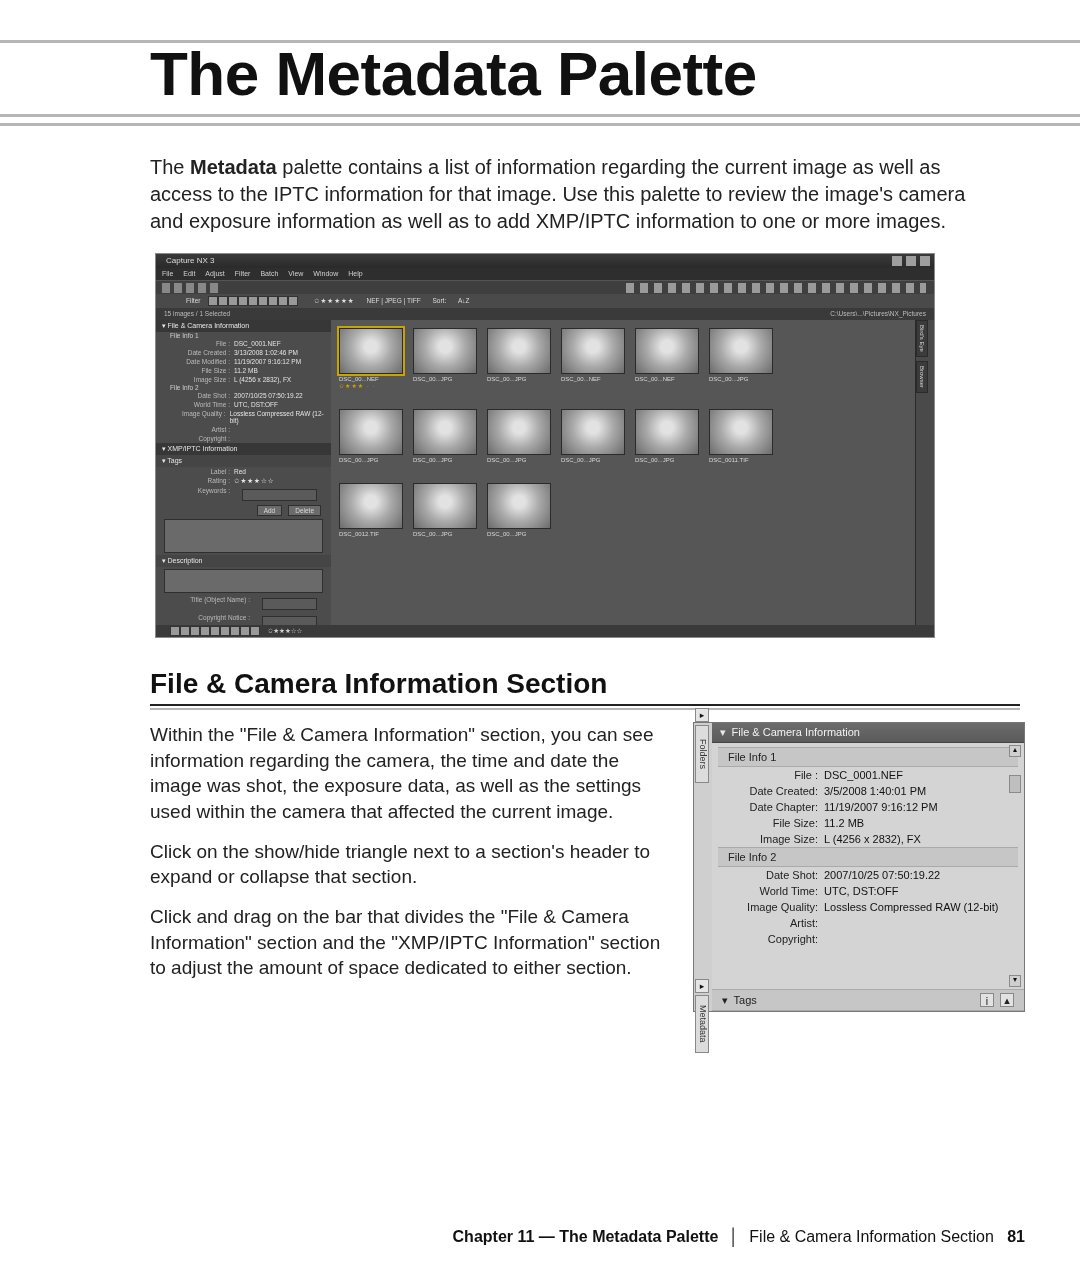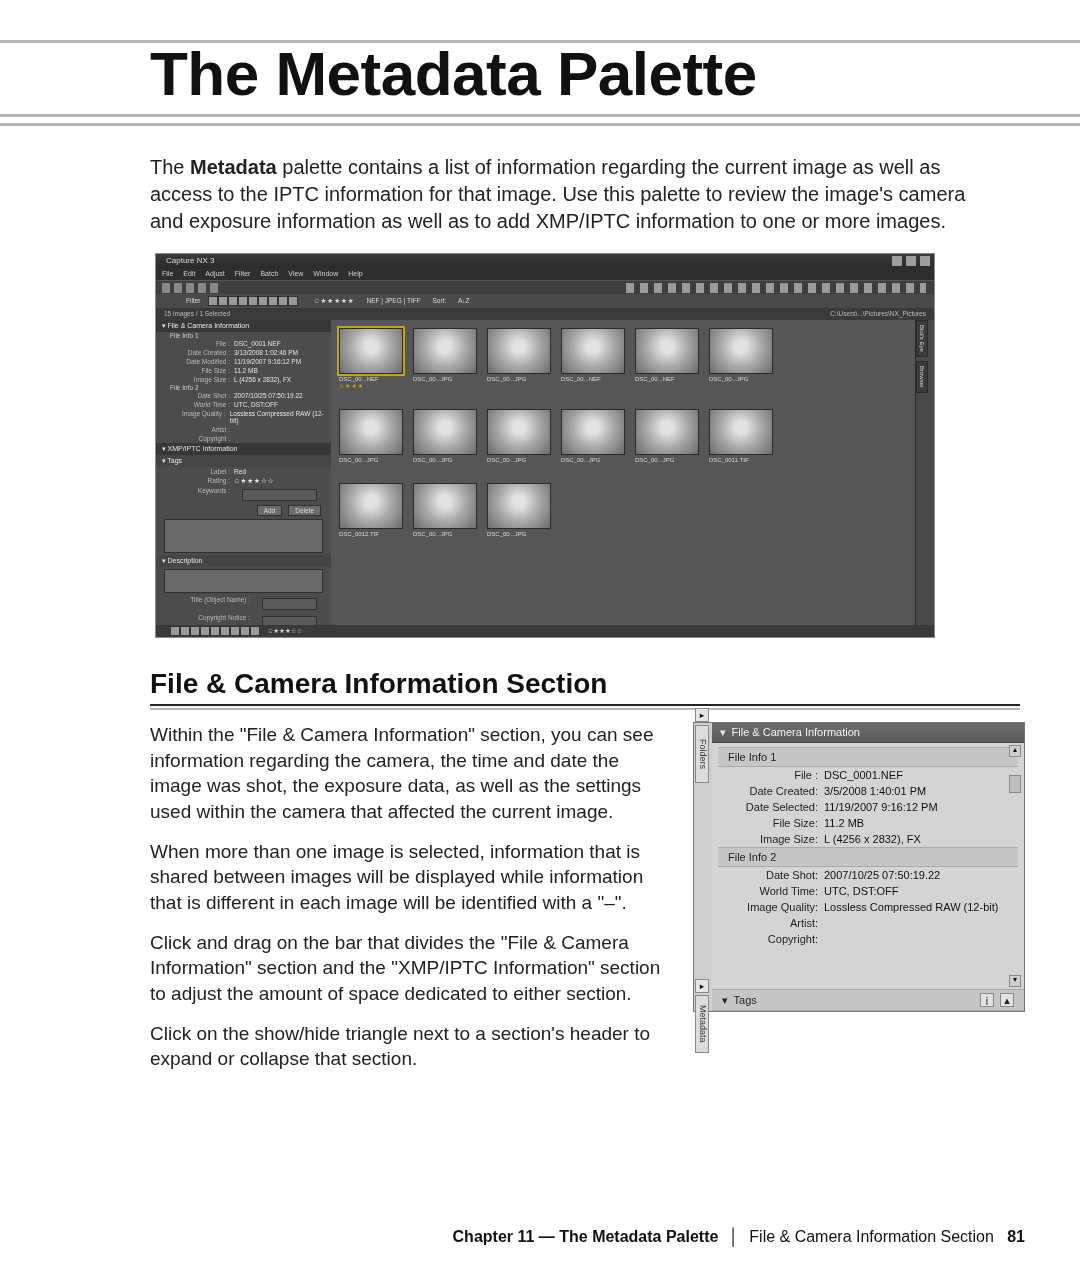--- a/index.html
+++ b/index.html
@@ -541,23 +541,22 @@
 
   <div class="section-head">
     <h2>File &amp; Camera Information Section</h2>
     <div class="sec-rule-black"></div>
     <div class="sec-rule-grey"></div>
   </div>
 
   <div class="twocol">
     <div class="col-text">
       <p>Within the "File &amp; Camera Information" section, you can see information regarding the camera, the time and date the image was shot, the exposure data, as well as the settings used within the camera that affected the current image.</p>
-      <p>When more than one image is selected, information that is shared between images will be displayed while information that is different in each image will be identified with a "–".</p>
+      <p>Click on the show/hide triangle next to a section's header to expand or collapse that section.</p>
       <p>Click and drag on the bar that divides the "File &amp; Camera Information" section and the "XMP/IPTC Information" section to adjust the amount of space dedicated to either section.</p>
-      <p>Click on the show/hide triangle next to a section's header to expand or collapse that section.</p>
     </div>
 
     <div class="col-shot">
       <div class="panel" style="position:relative; padding-top:0;">
         <div class="side-toggle tg1">▸</div>
         <div class="side-tab t1">Folders</div>
         <div class="side-toggle tg2">▸</div>
         <div class="side-tab t2">Metadata</div>
 
         <div class="panel-inner">
@@ -571,21 +570,21 @@
             <div id="panel-rows1">
                 <div class="kv">
                   <span class="k">File :</span>
                   <span class="v">DSC_0001.NEF</span>
                 </div>
                 <div class="kv">
                   <span class="k">Date Created:</span>
                   <span class="v">3/5/2008 1:40:01 PM</span>
                 </div>
                 <div class="kv">
-                  <span class="k">Date Selected:</span>
+                  <span class="k">Date Chapter:</span>
                   <span class="v">11/19/2007 9:16:12 PM</span>
                 </div>
                 <div class="kv">
                   <span class="k">File Size:</span>
                   <span class="v">11.2 MB</span>
                 </div>
                 <div class="kv">
                   <span class="k">Image Size:</span>
                   <span class="v">L (4256 x 2832), FX</span>
                 </div>

